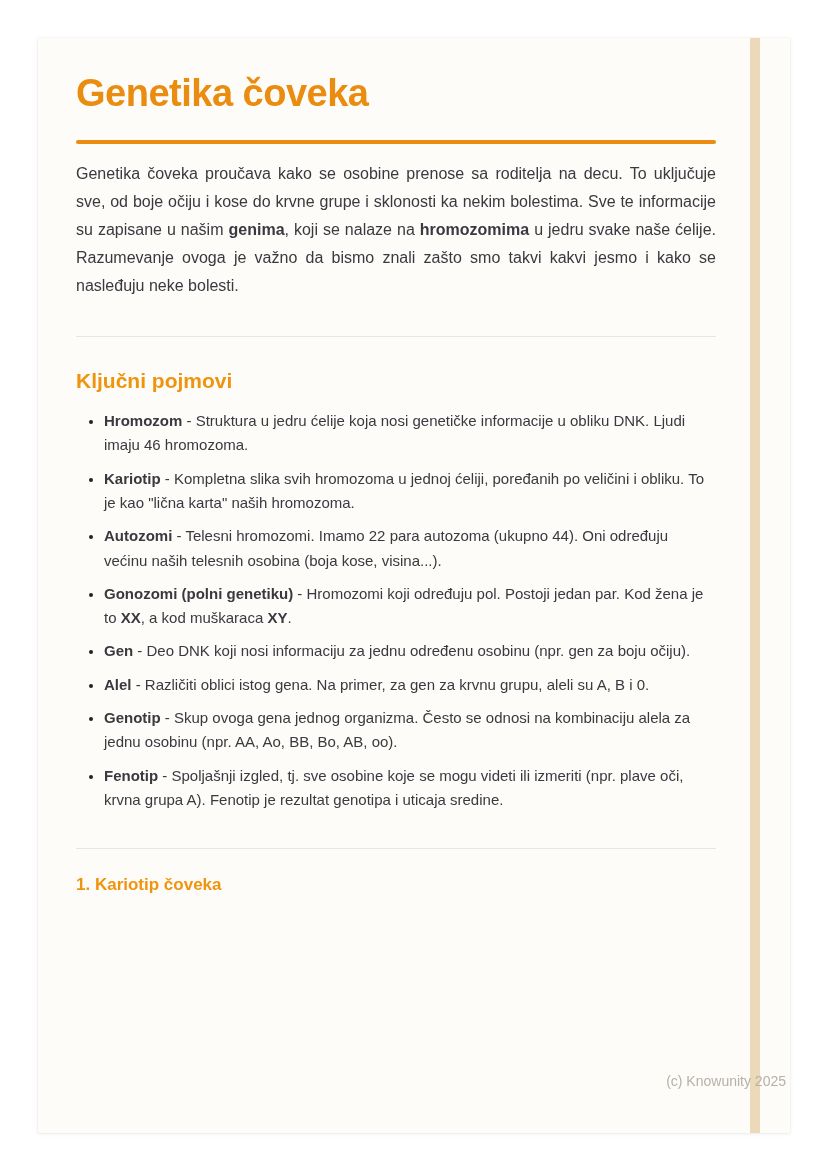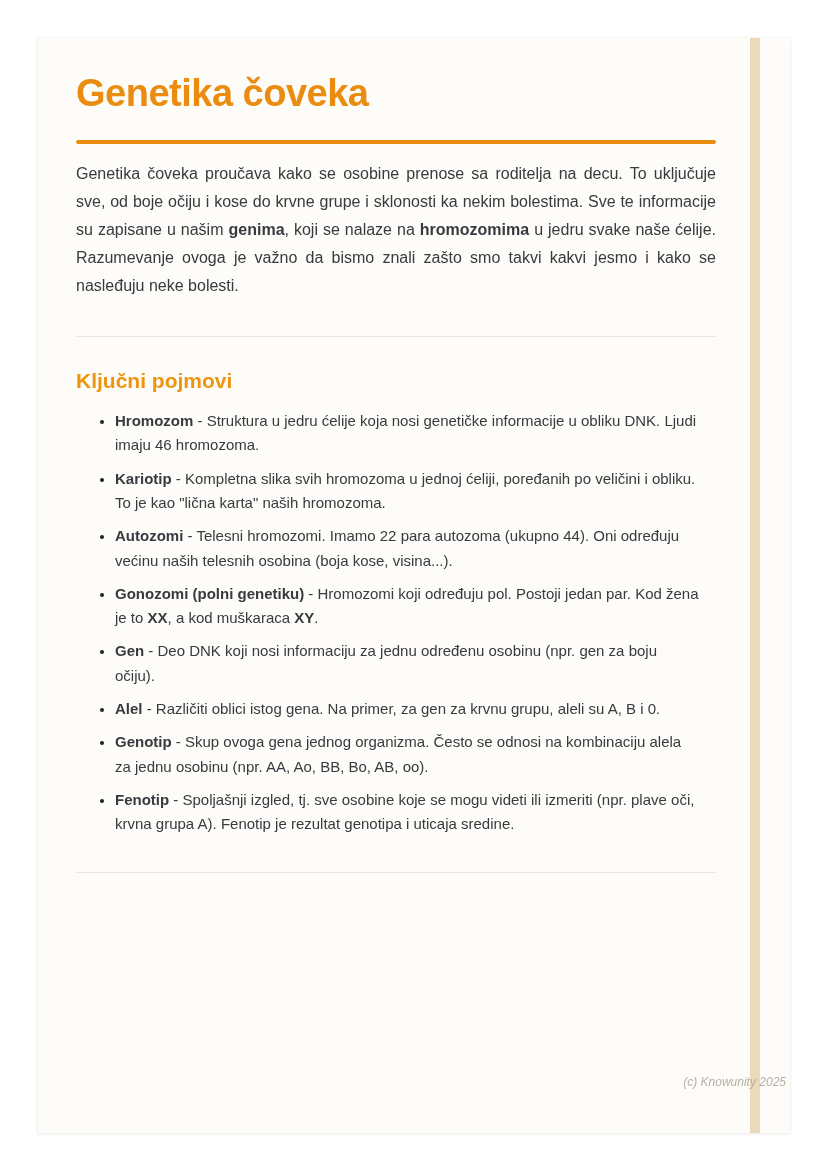--- a/index.html
+++ b/index.html
@@ -63,40 +63,39 @@
     line-height: 1.75;
     color: #3a3940;
   }
   p.just { text-align: justify; }
   .divider {
     height: 1px;
     background: #e9e6e0;
     margin: 36px 0 0 0;
   }
   ul.terms {
-    margin: 15px;
+    margin: 4px;
     padding: 0 0 0 24px;
     list-style: disc;
   }
   ul.terms li {
     font-size: 15px;
     line-height: 1.62;
     color: #3a3940;
     margin-bottom: 9px;
   }
   ul.terms li::marker { color: #222; font-size: 13px; }
   .b { font-weight: 700; }
   .footer {
     position: absolute;
     right: 4px;
     bottom: 44px;
-    font-size: 12px;
+    font-size: 14px;
     color: #b6b1a7;
     z-index: 2;
-    font-style: italic;
   }
 </style>
 </head>
 <body>
 
 <div class="card">
   <div class="strip"></div>
 
   <div class="content">
     <h1 class="title">Genetika čoveka</h1>
@@ -118,17 +117,18 @@
         <li><span class="b">Gen</span><span><span> - Deo DNK koji nosi informaciju za jednu određenu osobinu (npr. gen za boju očiju).</span></span></li>
         <li><span class="b">Alel</span><span><span> - Različiti oblici istog gena. Na primer, za gen za krvnu grupu, aleli su A, B i 0.</span></span></li>
         <li><span class="b">Genotip</span><span><span> - Skup ovoga gena jednog organizma. Često se odnosi na kombinaciju alela za jednu osobinu (npr. AA, Ao, BB, Bo, AB, oo).</span></span></li>
         <li><span class="b">Fenotip</span><span><span> - Spoljašnji izgled, tj. sve osobine koje se mogu videti ili izmeriti (npr. plave oči, krvna grupa A). Fenotip je rezultat genotipa i uticaja sredine.</span></span></li>
       </ul>
     </section>
 
     <div class="divider"></div>
 
     <section>
+      <h3 class="sub">1. Kariotip čoveka</h3>
     </section>
   </div>
 
   <div class="footer">(c) Knowunity 2025</div>
 </div>
 
 </body></html>

